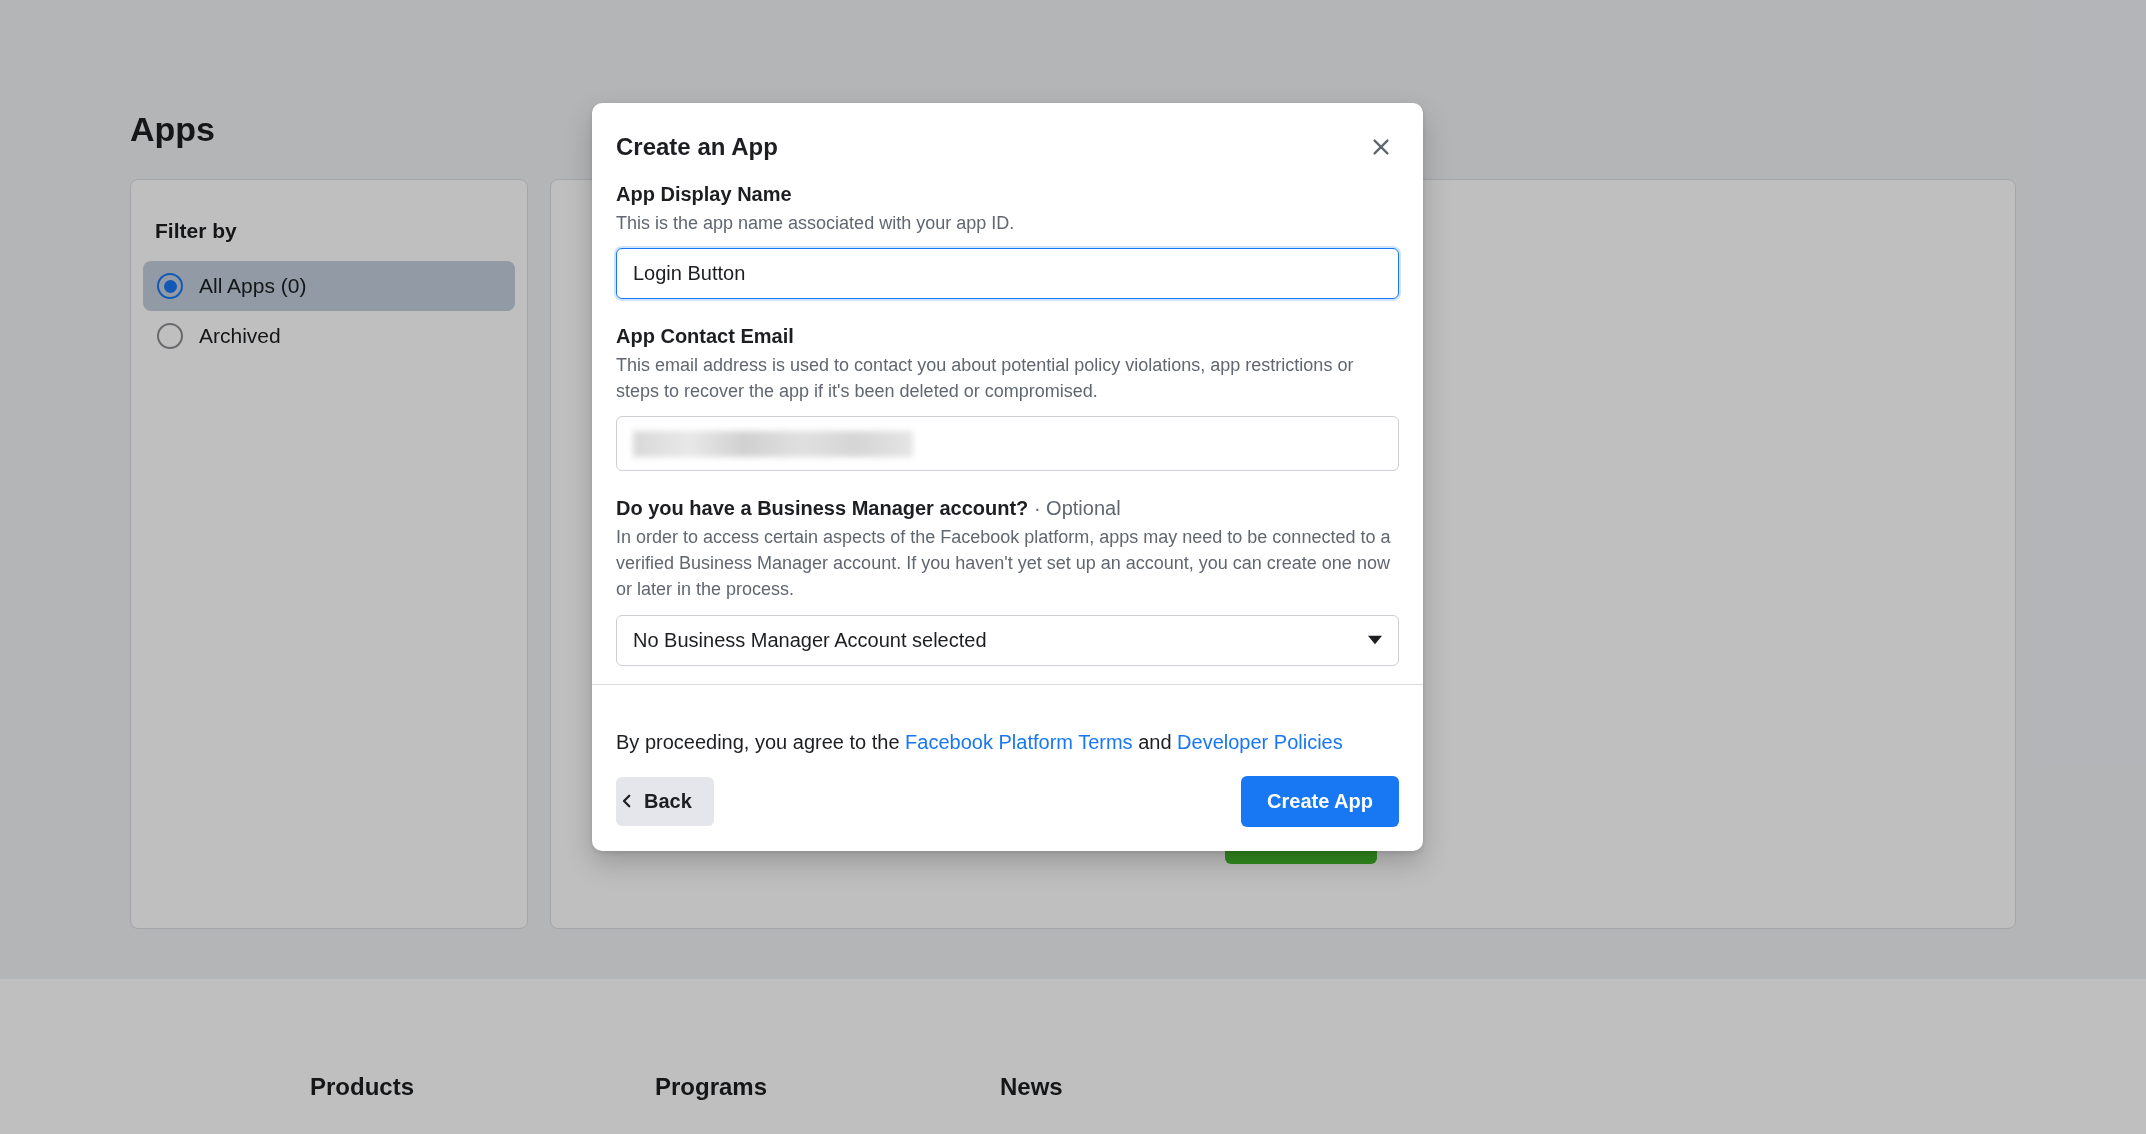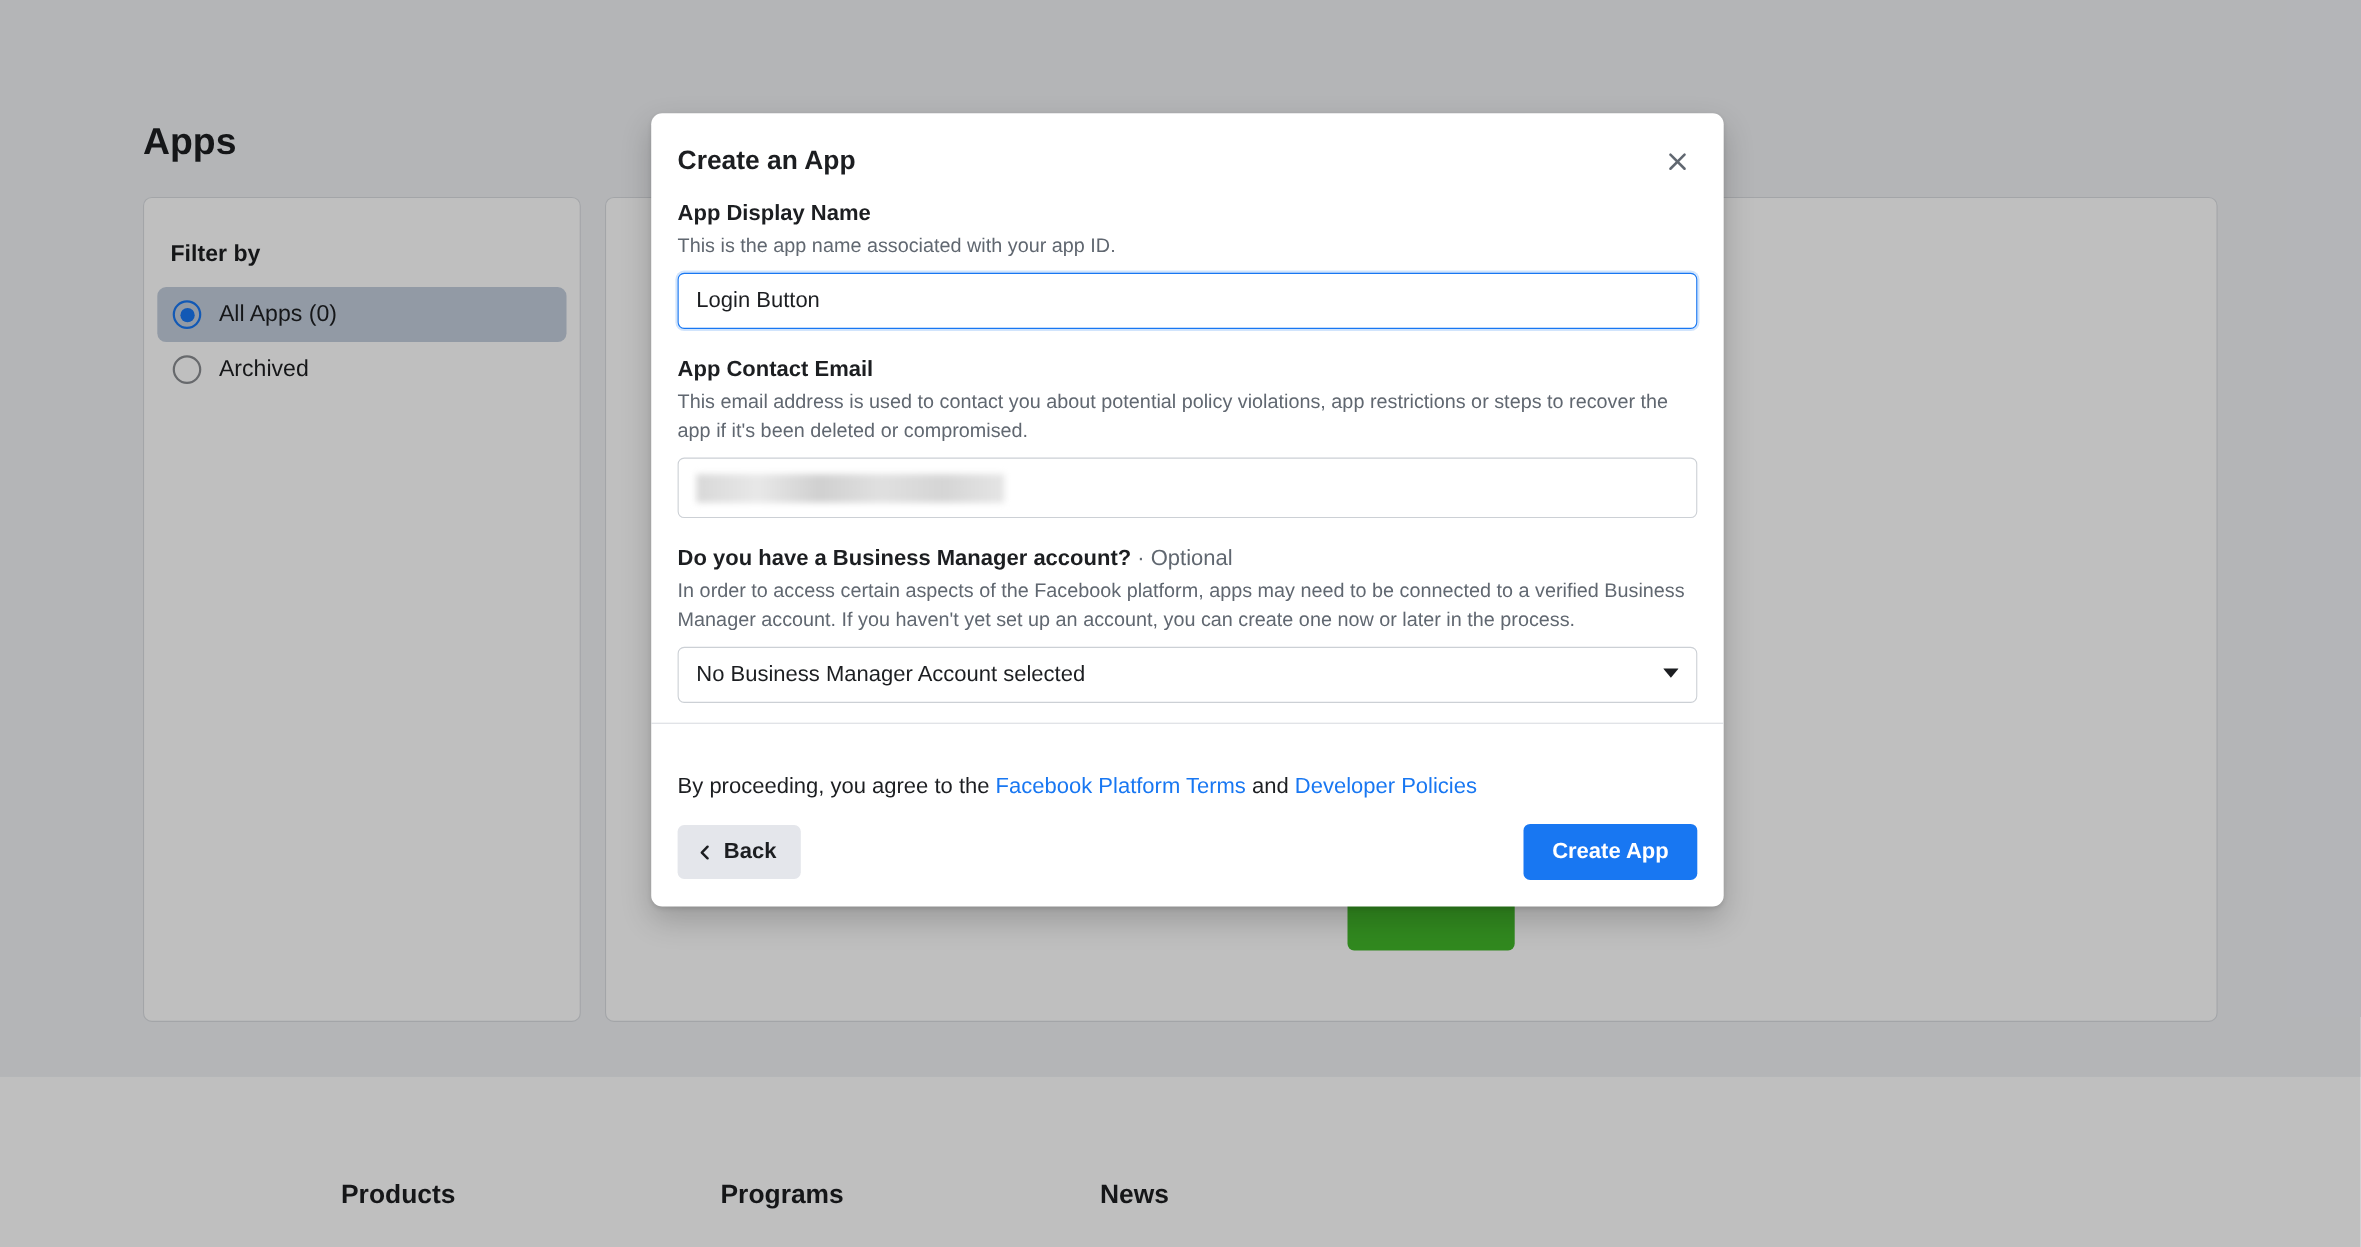--- a/index.html
+++ b/index.html
@@ -141,21 +141,21 @@
       position: absolute;
       inset: 0;
       background: rgba(0,0,0,0.25);
     }
     
     
     .modal {
       position: absolute;
       left: 592px;
       top: 103px;
-      width: 975px;
+      width: 831px;
       background: #fff;
       border-radius: 10px;
       box-shadow: 0 12px 28px rgba(0,0,0,0.2), 0 2px 4px rgba(0,0,0,0.1);
     }
     
     .modal-header {
       padding: 26px 24px 18px 24px;
       display: flex;
       align-items: center;
       justify-content: space-between;
@@ -277,21 +277,21 @@
     .button-row {
       display: flex;
       justify-content: space-between;
       align-items: center;
     }
     
     .back-btn {
       display: flex;
       align-items: center;
       gap: 8px;
-      padding: 13px 22px 13px 16px;
+      padding: 13px 22px 13px 2px;
       background: #e4e6eb;
       border-radius: 6px;
       cursor: pointer;
       font-size: 20px;
       font-weight: 600;
       color: #1c1e21;
     }
     
     .back-btn svg { width: 18px; height: 18px; }
     

